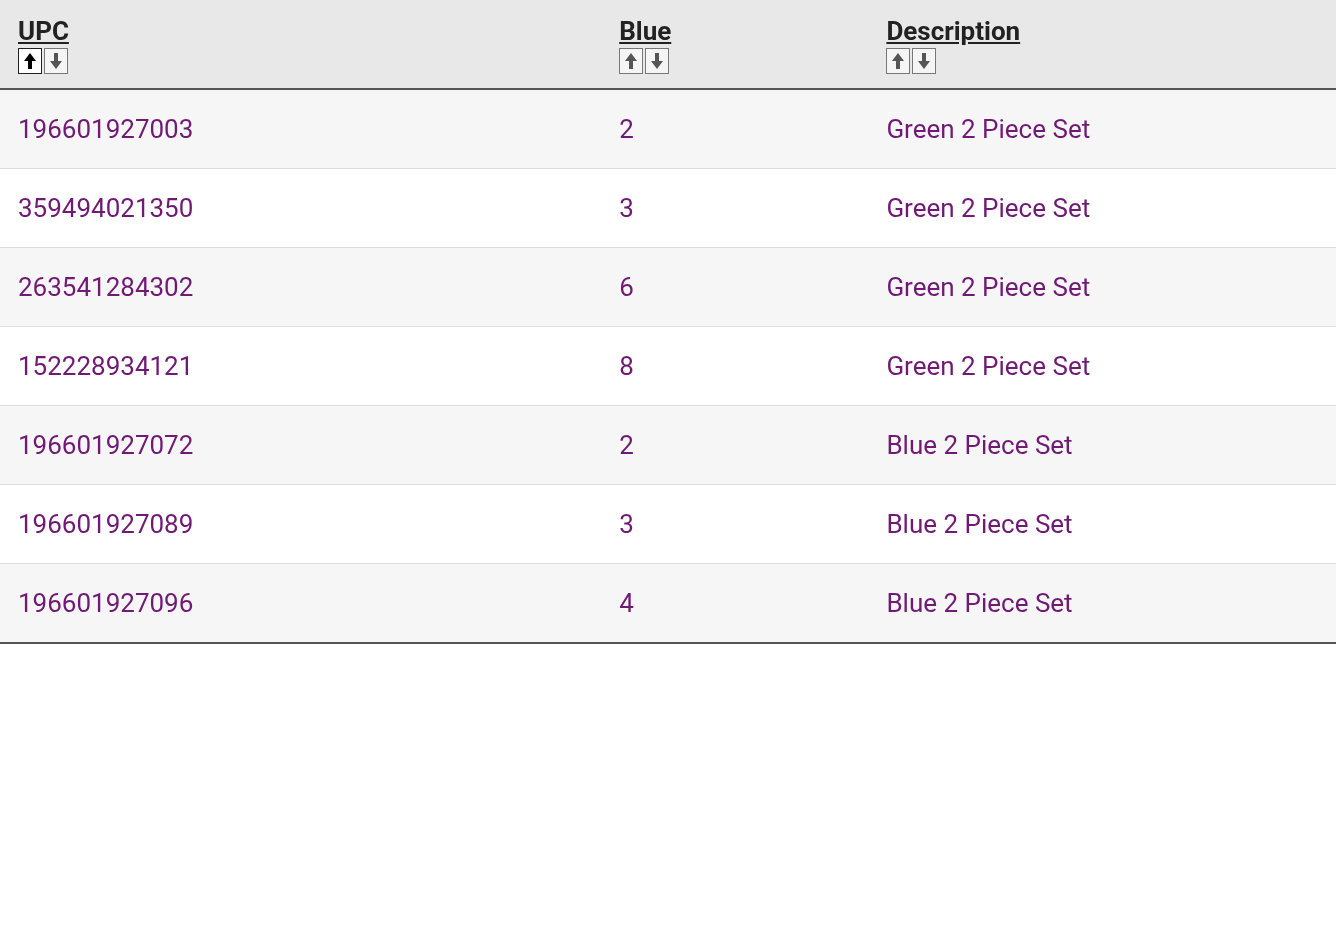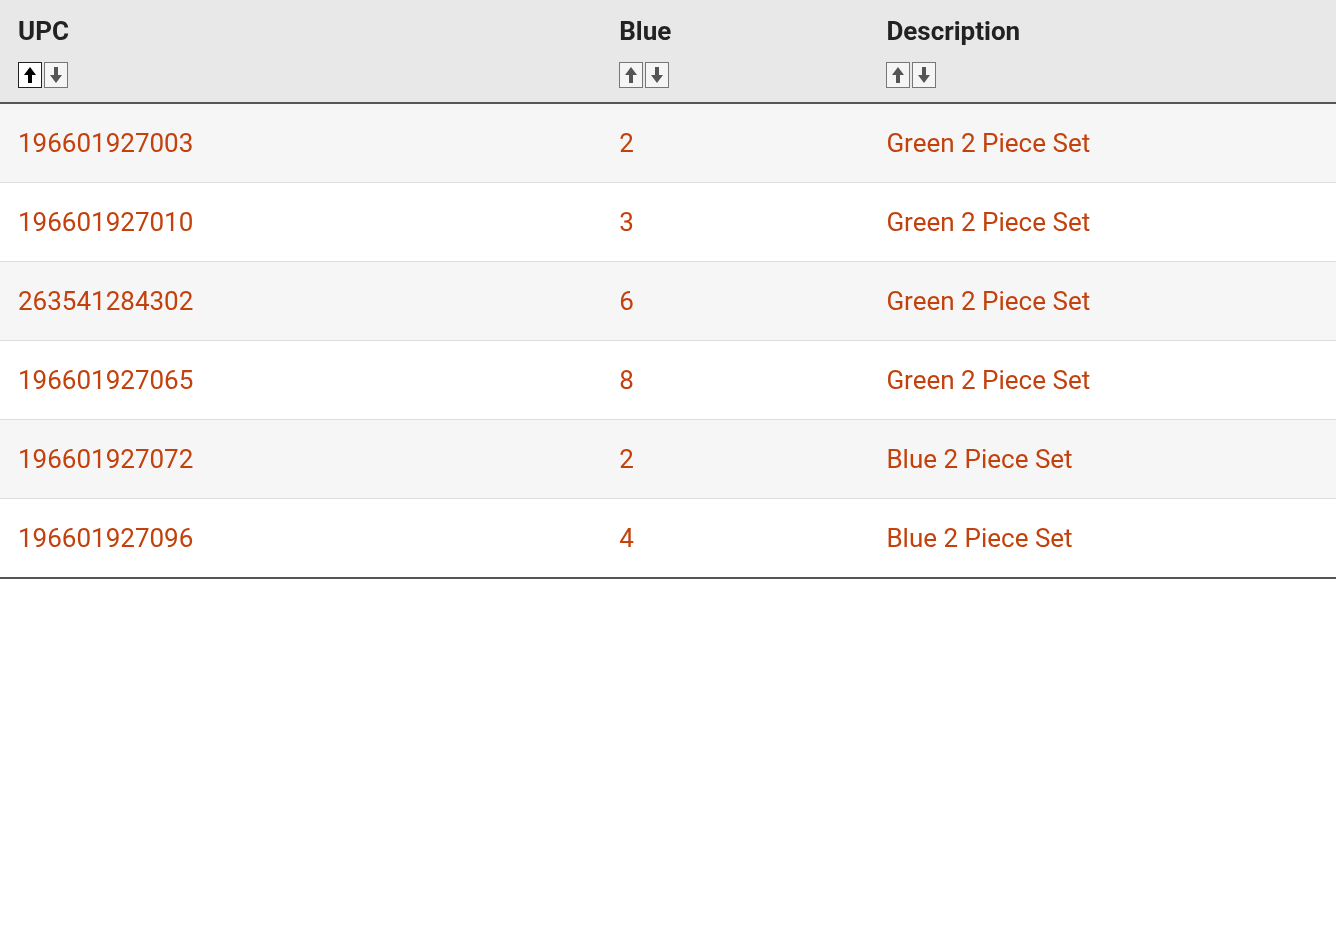--- a/index.html
+++ b/index.html
@@ -35,21 +35,22 @@
       width: 45%;
     }
     thead th:nth-child(2) {
       width: 20%;
     }
     thead th:nth-child(3) {
       width: 35%;
     }
     .header-label {
       display: block;
-      margin-bottom: 16px;
+      margin-bottom: 2px;
+      text-decoration: underline;
     }
     .sort-controls {
       display: flex;
       gap: 2px;
     }
     .sort-btn {
       display: inline-flex;
       align-items: center;
       justify-content: center;
       width: 24px;
@@ -81,21 +82,21 @@
     }
     tbody tr:nth-child(even) {
       background: #ffffff;
     }
     tbody tr:last-child {
       border-bottom: 2px solid #555;
       margin-top: 20px;
     }
     tbody td {
       padding: 24px 18px;
-      color: #c2410c;
+      color: #701a75;
       font-weight: 400;
     }
   </style>
 </head>
 <body>
 
 <div class="table-container">
   <table>
     <thead>
       <tr>
@@ -146,37 +147,42 @@
         </th>
       </tr>
     </thead>
     <tbody id="table-body">
     <tr>
           <td>196601927003</td>
           <td>2</td>
           <td>Green 2 Piece Set</td>
         </tr>
         <tr>
-          <td>196601927010</td>
+          <td>359494021350</td>
           <td>3</td>
           <td>Green 2 Piece Set</td>
         </tr>
         <tr>
           <td>263541284302</td>
           <td>6</td>
           <td>Green 2 Piece Set</td>
         </tr>
         <tr>
-          <td>196601927065</td>
+          <td>152228934121</td>
           <td>8</td>
           <td>Green 2 Piece Set</td>
         </tr>
         <tr>
           <td>196601927072</td>
           <td>2</td>
+          <td>Blue 2 Piece Set</td>
+        </tr>
+        <tr>
+          <td>196601927089</td>
+          <td>3</td>
           <td>Blue 2 Piece Set</td>
         </tr>
         <tr>
           <td>196601927096</td>
           <td>4</td>
           <td>Blue 2 Piece Set</td>
         </tr>
       </tbody>
   </table>
 </div>

